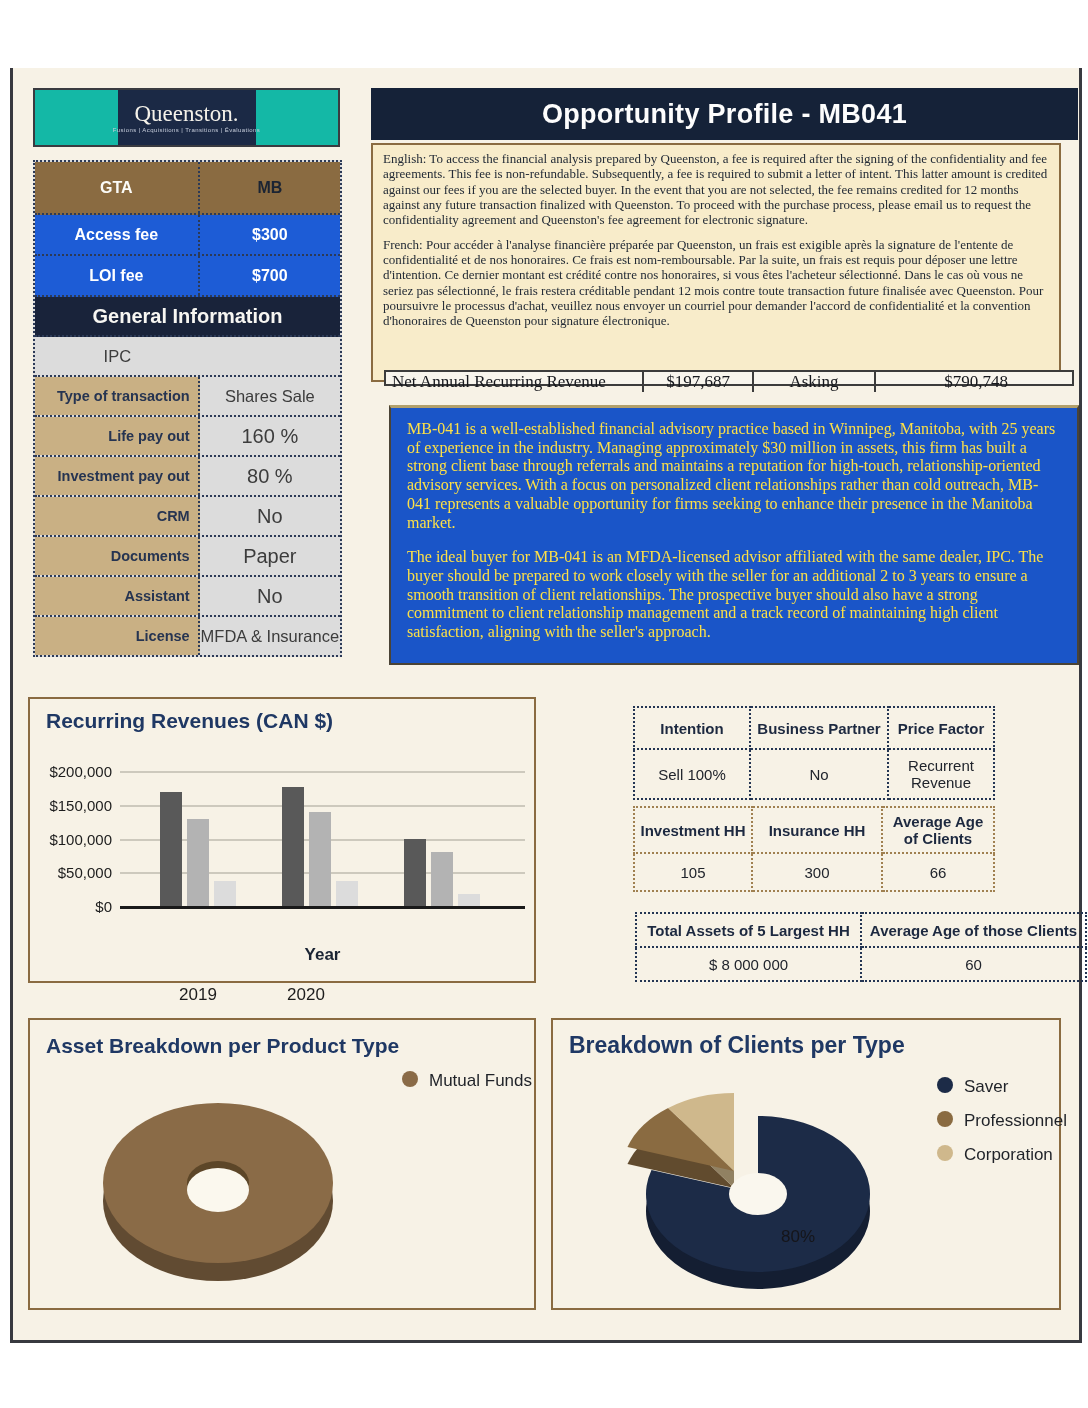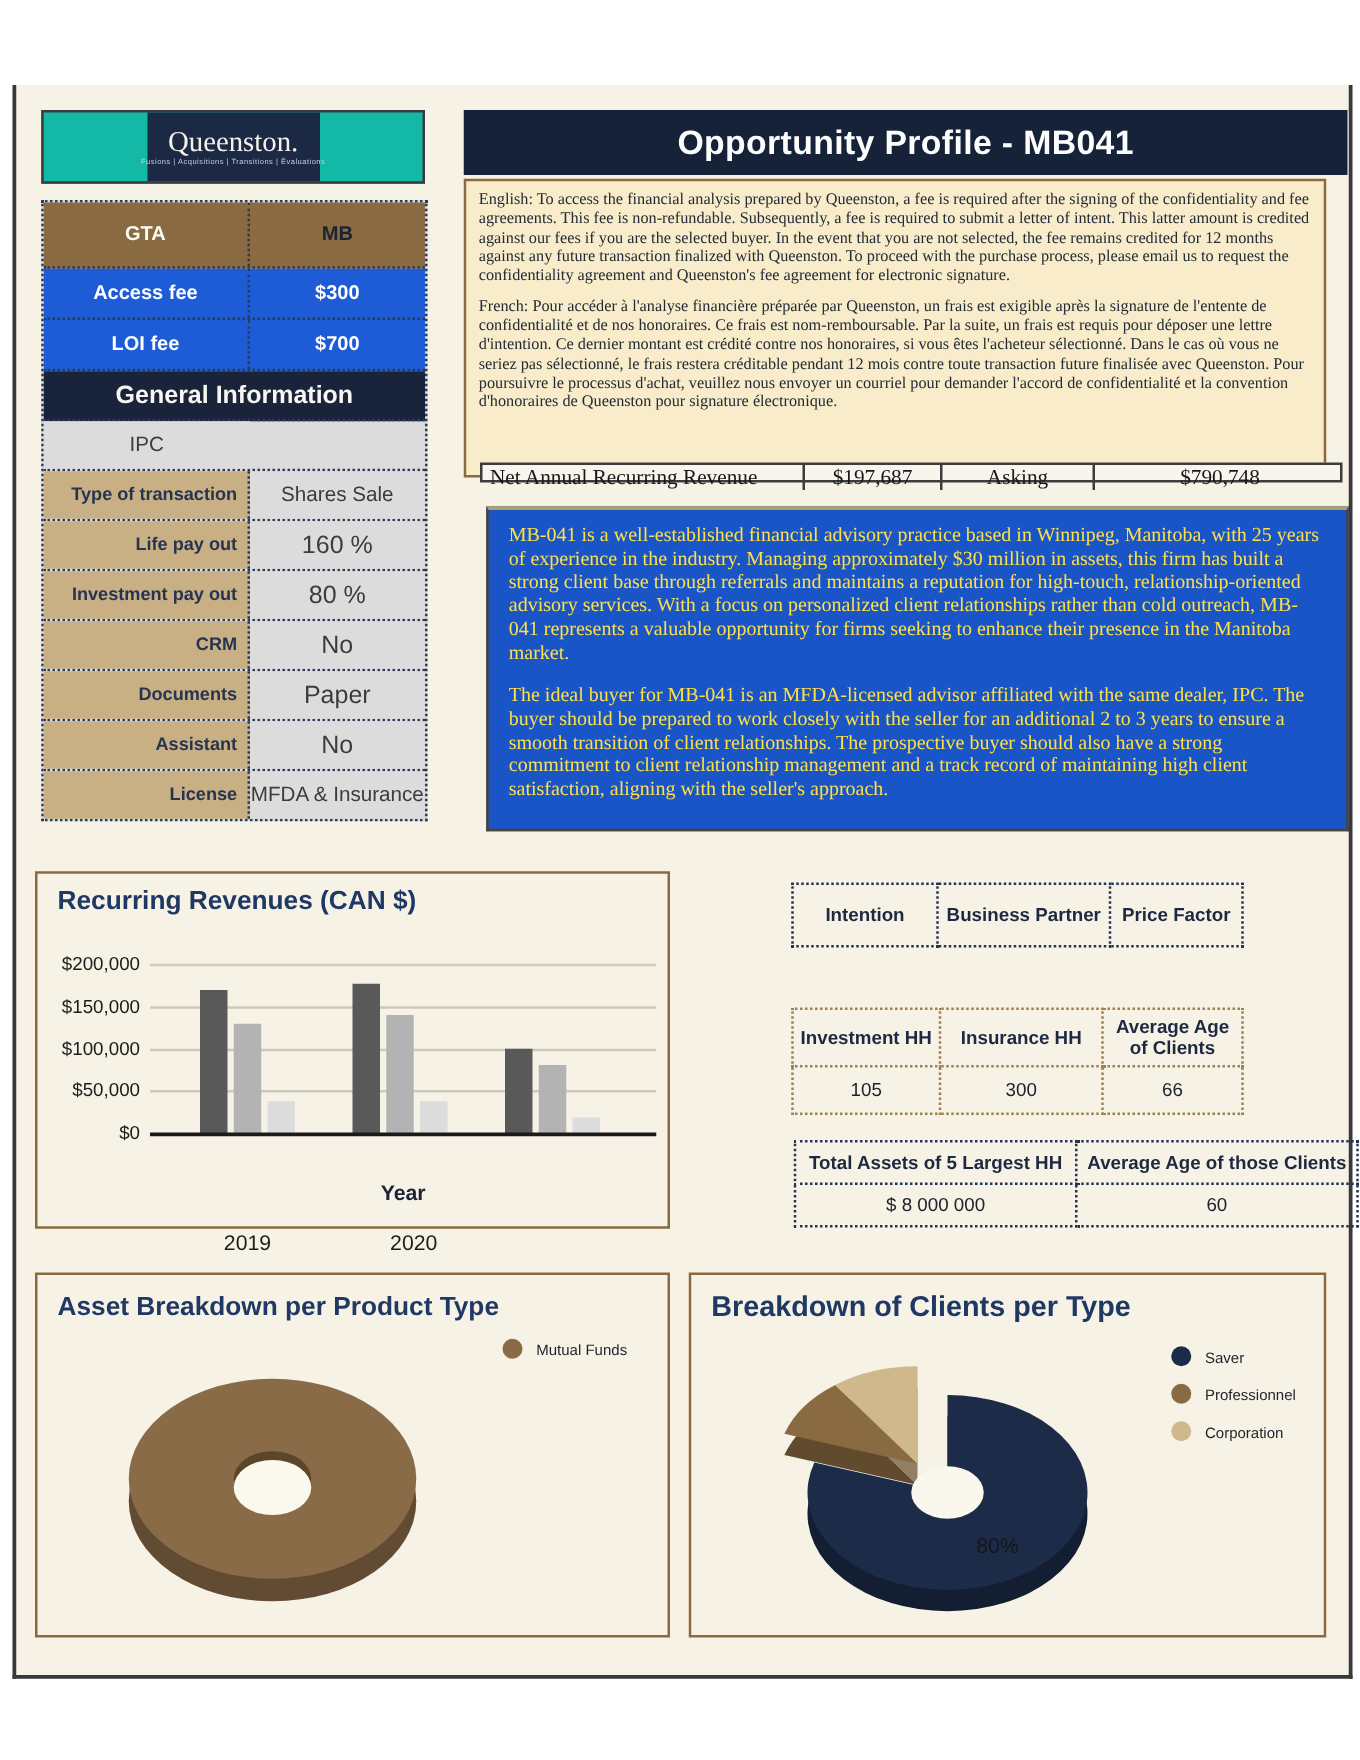--- a/index.html
+++ b/index.html
@@ -79,21 +79,21 @@
   .tableB tr:last-child td{height:32px;}
   .tableC{left:622px;top:844px;width:430px;}
   .tableC td{height:28px;}
   
   .pie-panel{border:2px solid #8a6b41;box-sizing:border-box;background:#f7f2e6;}
   .pie1{left:15px;top:950px;width:508px;height:292px;}
   .pie2{left:538px;top:950px;width:510px;height:292px;}
   .pie-title{position:absolute;left:16px;top:14px;font-size:21px;font-weight:bold;color:#1f3864;}
   .pie2 .pie-title{font-size:23px;top:12px;}
   .pie-legend{position:absolute;display:flex;flex-direction:column;gap:14px;}
-  .pl-item{display:flex;align-items:flex-end;gap:11px;font-size:12px;color:#1f2228;}
+  .pl-item{display:flex;align-items:flex-start;gap:11px;font-size:17px;color:#1f2228;}
   .pl-dot{width:16px;height:16px;border-radius:50%;flex:none;}
   .pie-svg{position:absolute;left:0;top:0;}
 </style>
 </head>
 <body>
 
 <div class="content-panel">
 
   <div class="abs logo-box">
     <div class="logo-navy">
@@ -188,36 +188,41 @@
           <div class="bar" style="height: 115px; background: rgb(89, 89, 89);"></div>
           <div class="bar" style="height: 88px; background: rgb(179, 179, 179);"></div>
           <div class="bar" style="height: 26px; background: rgb(220, 220, 220);"></div>
         </div>
         <div class="xlabel" style="left: 37px;">2019</div>
         <div class="bar-group" style="left: 159px;">
           <div class="bar" style="height: 120px; background: rgb(89, 89, 89);"></div>
           <div class="bar" style="height: 95px; background: rgb(179, 179, 179);"></div>
           <div class="bar" style="height: 26px; background: rgb(220, 220, 220);"></div>
         </div>
-        <div class="xlabel" style="left: 170px; text-align: center;">2020</div>
+        <div class="xlabel" style="left: 145px; text-align: center;">2020</div>
         <div class="bar-group" style="left: 281px;">
           <div class="bar" style="height: 68px; background: rgb(89, 89, 89);"></div>
           <div class="bar" style="height: 55px; background: rgb(179, 179, 179);"></div>
           <div class="bar" style="height: 13px; background: rgb(220, 220, 220);"></div>
         </div>
       </div>
     <div class="axis-title">Year</div>
   </div>
 
   <table class="mini tableA">
     <tbody>
         <tr>
       <td class="hd" style="width:106px">Intention</td>
       <td class="hd" style="width:128px">Business Partner</td>
       <td class="hd" style="width:96px">Price Factor</td>
+    </tr>
+    <tr>
+      <td>Sell 100%</td>
+      <td>No</td>
+      <td>Recurrent Revenue</td>
     </tr>
   </tbody>
     </table>
 
   <table class="mini brown-border tableB">
     <tbody>
         <tr>
       <td class="hd" style="width:108px">Investment HH</td>
       <td class="hd" style="width:120px">Insurance HH</td>
       <td class="hd" style="width:102px">Average Age of Clients</td>

